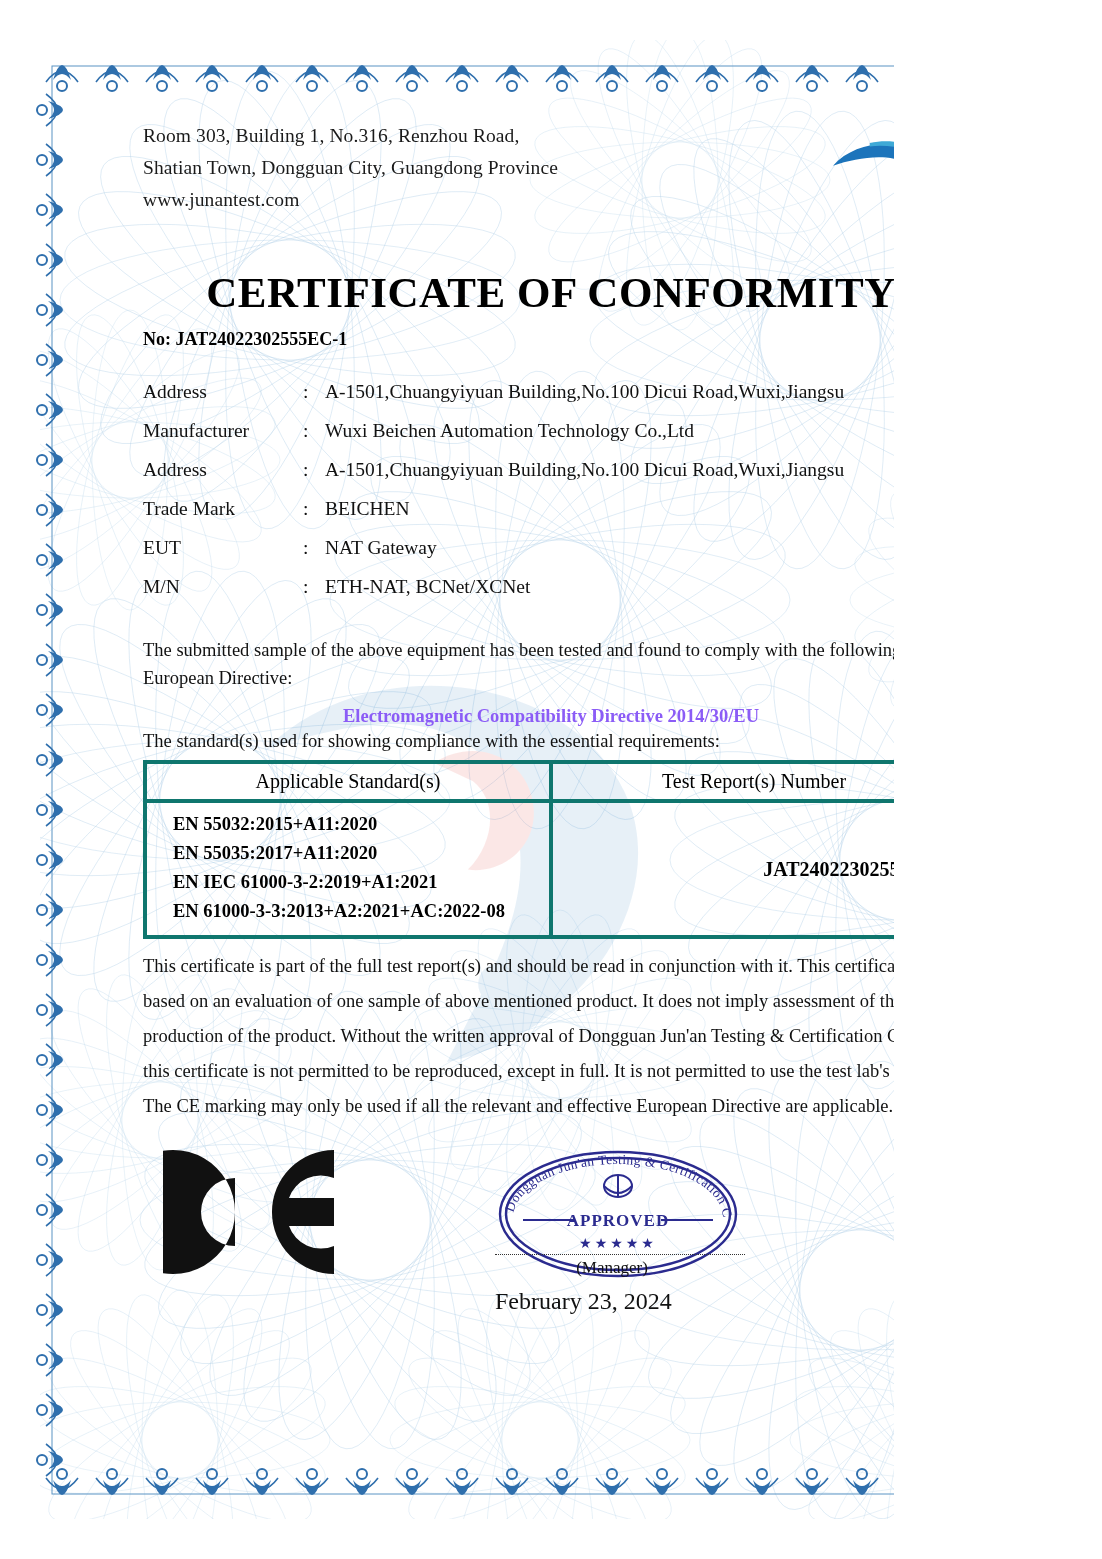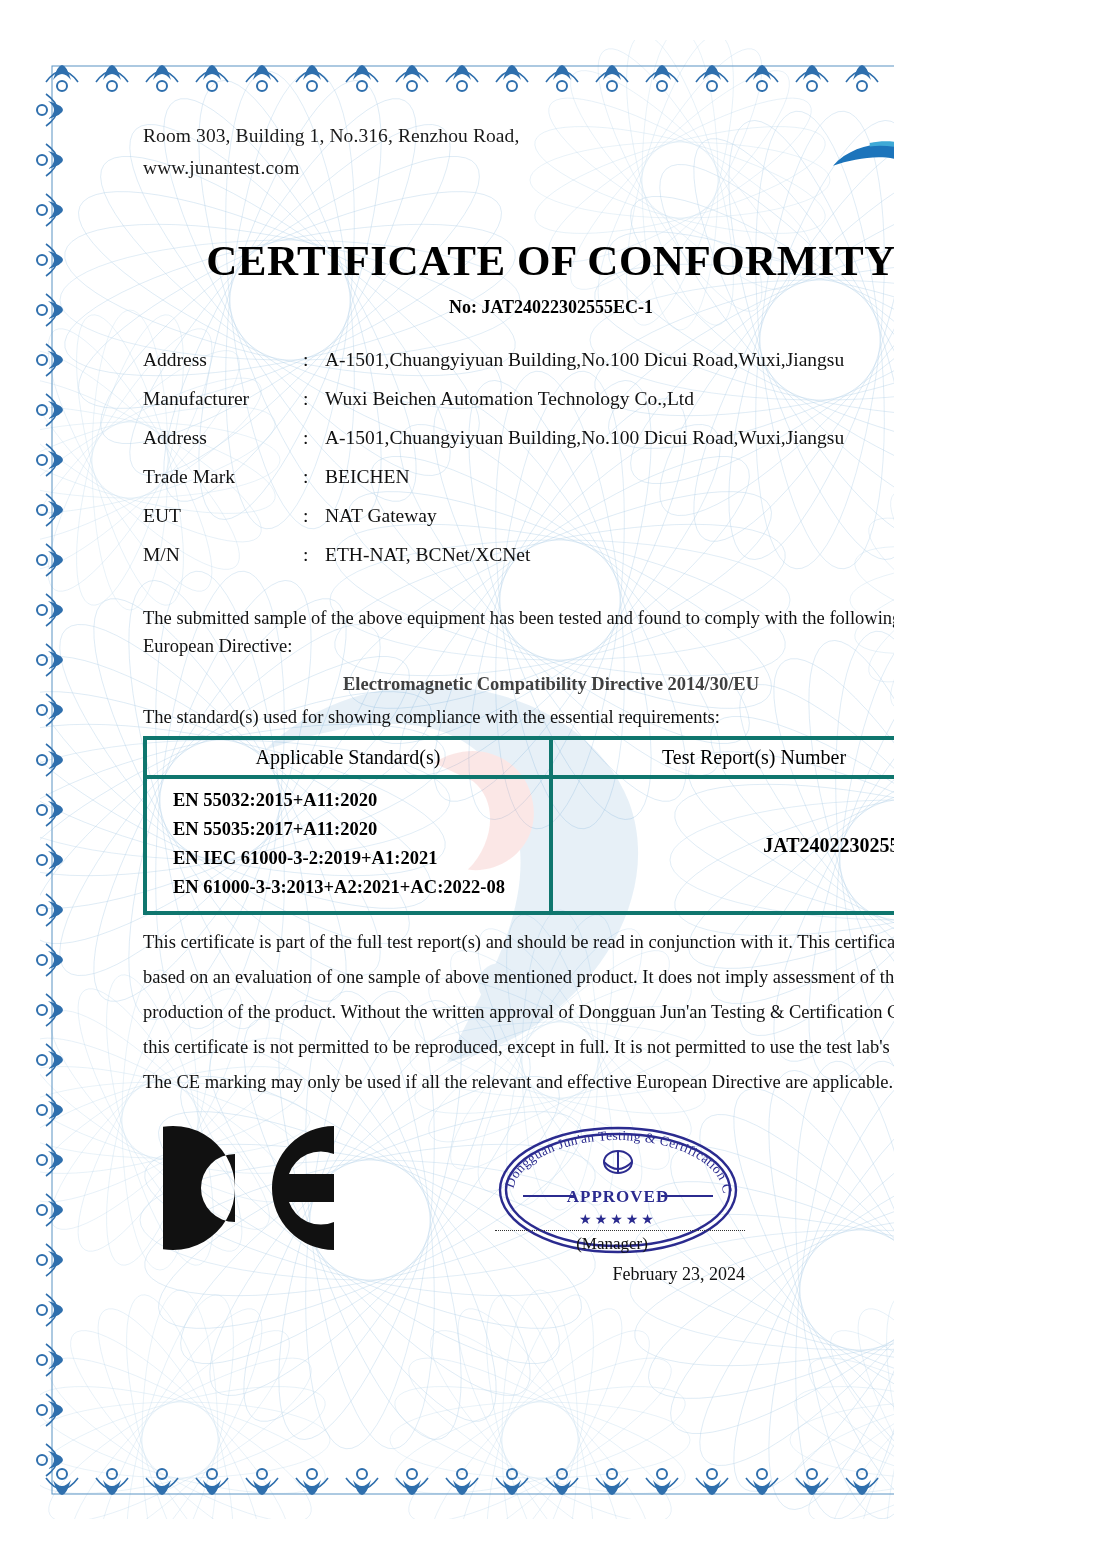--- a/index.html
+++ b/index.html
@@ -76,21 +76,20 @@
   h1.cert-title {
     margin: 52px 0 0 0;
     text-align: center;
     font-size: 43px;
     font-weight: bold;
     letter-spacing: 0.5px;
     color: #000;
   }
   .cert-no {
     margin-top: 12px;
-    text-align: center;
     font-size: 18px;
     font-weight: bold;
     color: #000;
   }
 
   table.fields {
     margin-top: 22px;
     border-collapse: collapse;
     font-size: 19.5px;
     color: #111;
@@ -108,25 +107,25 @@
     font-size: 18.5px;
     line-height: 28px;
     color: #111;
     margin-top: 30px;
   }
   .directive {
     text-align: center;
     font-weight: bold;
     font-size: 18.5px;
     margin-top: 14px;
-    color: #404040;
+    color: #8b5cf6;
   }
   .standards-intro {
     font-size: 18.5px;
-    margin-top: 12px;
+    margin-top: 4px;
     color: #111;
   }
 
   table.std {
     margin-top: 8px;
     width: 100%;
     border-collapse: collapse;
     table-layout: fixed;
   }
   table.std th, table.std td {
@@ -194,22 +193,22 @@
     width: 250px;
     text-align: center;
     font-size: 17px;
     color: #111;
   }
   .cert-date {
     position: absolute;
     left: 352px;
     top: 146px;
     width: 250px;
-    text-align: right;
-    font-size: 18px;
+    text-align: left;
+    font-size: 24px;
     color: #111;
   }
 </style>
 </head>
 <body>
 
 <div class="page">
 
   <svg class="guilloche" viewBox="0 0 1022 1479" preserveAspectRatio="none">
     <defs>
@@ -593,20 +592,21 @@
       <g transform="translate(30,1420) rotate(90)">
           <use href="#motif2"></use>
         </g>
     </g>
   </svg>
 
   <div class="content">
 
     <div class="addr-block">
       <div>Room 303, Building 1, No.316, Renzhou Road,</div>
+      <div>Shatian Town, Dongguan City, Guangdong Province</div>
       <div>www.junantest.com</div>
     </div>
 
     <svg class="logo" viewBox="0 0 160 130">
       <path d="M16 44 C48 8, 118 12, 140 52 C156 82, 136 116, 100 124 C118 96, 126 66, 106 46 C86 28, 46 34, 16 44 Z" fill="#1c74bb"></path>
       <path d="M92 38 C108 30, 126 40, 126 56 C126 70, 112 80, 98 76 C110 66, 110 50, 92 44 Z" fill="#e2231a"></path>
       <path d="M58 18 C96 10, 132 28, 142 56 C132 34, 96 18, 58 22 Z" fill="#3fa9d6"></path>
       <rect x="108" y="96" width="10" height="10" fill="#1c74bb"></rect>
       <rect x="122" y="84" width="8" height="8" fill="#1c74bb"></rect>
       <rect x="118" y="104" width="6" height="6" fill="#1c74bb"></rect>

